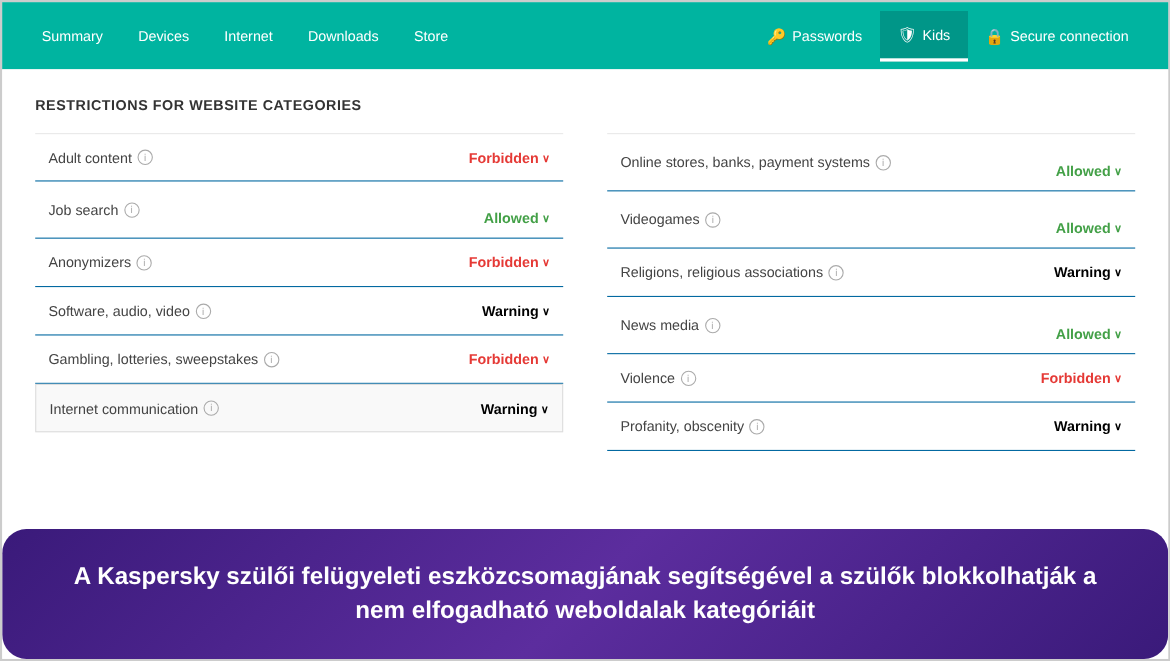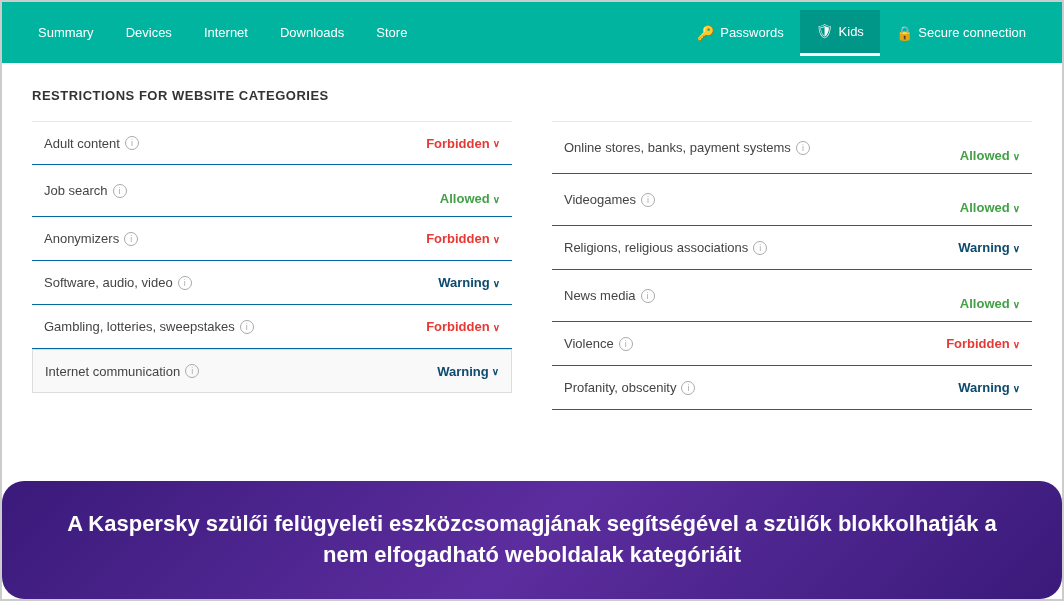--- a/index.html
+++ b/index.html
@@ -136,21 +136,21 @@
       white-space: nowrap;
     }
 
     .status-dropdown .chevron {
       font-size: 10px;
       margin-top: 1px;
     }
 
     .status-forbidden { color: #e53935; }
     .status-allowed { color: #43a047; margin-top: 16px; }
-    .status-warning { color: #0c4a6e; }
+    .status-warning { color: #000000; }
 
     
     .banner {
       background: linear-gradient(135deg, #3a1a7a 0%, #5c2d9e 50%, #3a1a7a 100%);
       padding: 28px 40px;
       text-align: center;
       flex-shrink: 0;
       border-radius: 22px;
     }
 

